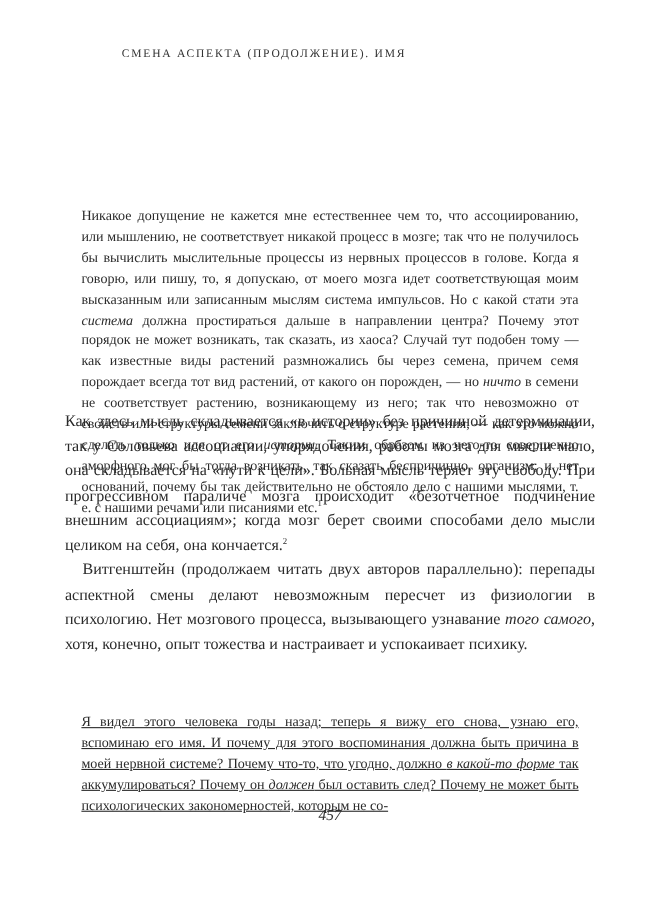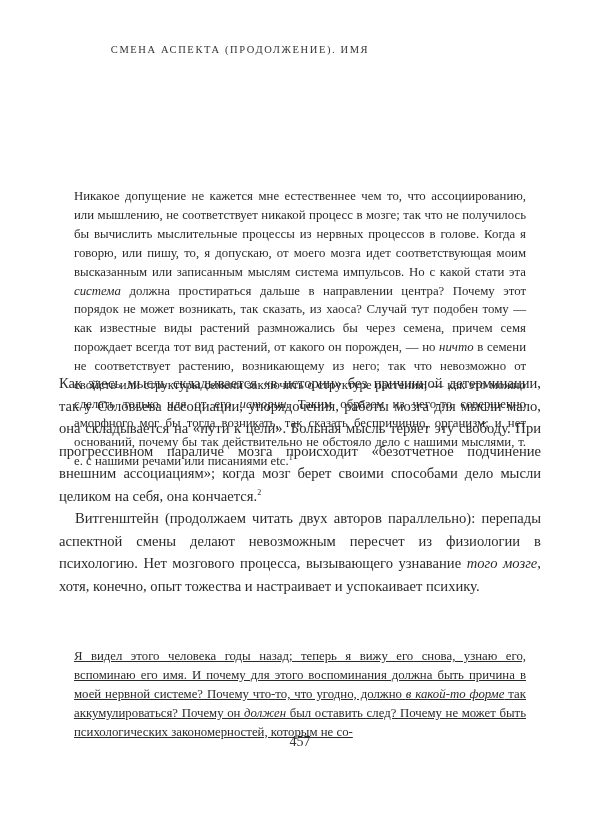--- a/index.html
+++ b/index.html
@@ -31,21 +31,21 @@
   sup { font-size: 8px; line-height: 0; vertical-align: super; }
   .footnotes {
     position: absolute; left: 59px; width: 482px; top: 674px;
     font-size: 10.6px; line-height: 13.6px; color: #333;
   }
   .fn { margin: 0; text-align: justify; }
   .fn .num { display: inline-block; width: 20px; text-indent: 0; }
   .fn.first { text-indent: 15px; }
   .pagenum {
     position: absolute; top: 734px; left: 0; width: 600px; text-align: center;
-    font-size: 14px; color: #333;
+    font-size: 14px; color: #333; font-style: italic;
   }
   .t1 { top: 75px; }
   .t2 { top: 144px; }
   .t3 { top: 372px; }
   .t4 { top: 604px; text-decoration: underline; }
 </style>
 </head>
 <body>
 
 <div class="page">
@@ -54,21 +54,21 @@
 
 
   <div class="col t2">
     <div class="quote">
       <p class="indent"><span>Никакое допущение не кажется мне естественнее чем то, что ассоцииро­ванию, или мышлению, не соответствует никакой процесс в мозге; так что не получилось бы вычислить мыслительные процессы из нервных про­цессов в голове. Когда я говорю, или пишу, то, я допускаю, от моего моз­га идет соответствующая моим высказанным или записанным мыслям система импульсов. Но с какой стати эта </span><em>система</em><span> должна простираться дальше в направлении центра? Почему этот порядок не может возникать, так сказать, из хаоса? Случай тут подобен тому — как известные виды рас­тений размножались бы через семена, причем семя порождает всегда тот вид растений, от какого он порожден, — но </span><em>ничто</em><span> в семени не соответ­ствует растению, возникающему из него; так что невозможно от свойств или структуры семени заключить о структуре растения, — как это можно сделать только идя от его </span><em>истории</em><span>. Таким образом из чего-то совершенно аморфного мог бы тогда возникать, так сказать беспричинно, организм; и нет оснований, почему бы так действительно не обстояло дело с нашими мыслями, т. е. с нашими речами или писаниями etc.</span><sup>1</sup></p>
     </div>
   </div>
 
   <div class="col main t3">
     <p><span>Как здесь мысль складывается «в истории» без причинной детермина­ции, так у Соловьева ассоциации, упорядочения, работы мозга для мыс­ли мало, она складывается на «пути к цели». Больная мысль теряет эту свободу. При прогрессивном параличе мозга происходит «безотчетное подчинение внешним ассоциациям»; когда мозг берет своими способа­ми дело мысли целиком на себя, она кончается.</span><sup>2</sup></p>
-    <p class="indent"><span>Витгенштейн (продолжаем читать двух авторов параллельно): пере­пады аспектной смены делают невозможным пересчет из физиологии в психологию. Нет мозгового процесса, вызывающего узнавание </span><em>то­го мозге</em><span>, хотя, конечно, опыт тожества и настраивает и успокаивает психику.</span></p>
+    <p class="indent"><span>Витгенштейн (продолжаем читать двух авторов параллельно): пере­пады аспектной смены делают невозможным пересчет из физиологии в психологию. Нет мозгового процесса, вызывающего узнавание </span><em>то­го самого</em><span>, хотя, конечно, опыт тожества и настраивает и успокаивает психику.</span></p>
   </div>
 
   <div class="col t4">
     <div class="quote">
       <p><span>Я видел этого человека годы назад; теперь я вижу его снова, узнаю его, вспоминаю его имя. И почему для этого воспоминания должна быть при­чина в моей нервной системе? Почему что-то, что угодно, должно </span><em>в какой-то форме</em><span> так аккумулироваться? Почему он </span><em>должен</em><span> был оставить след? Почему не может быть психологических закономерностей, которым не со-</span></p>
     </div>
   </div>
 
   <div class="footnotes">
   </div>

